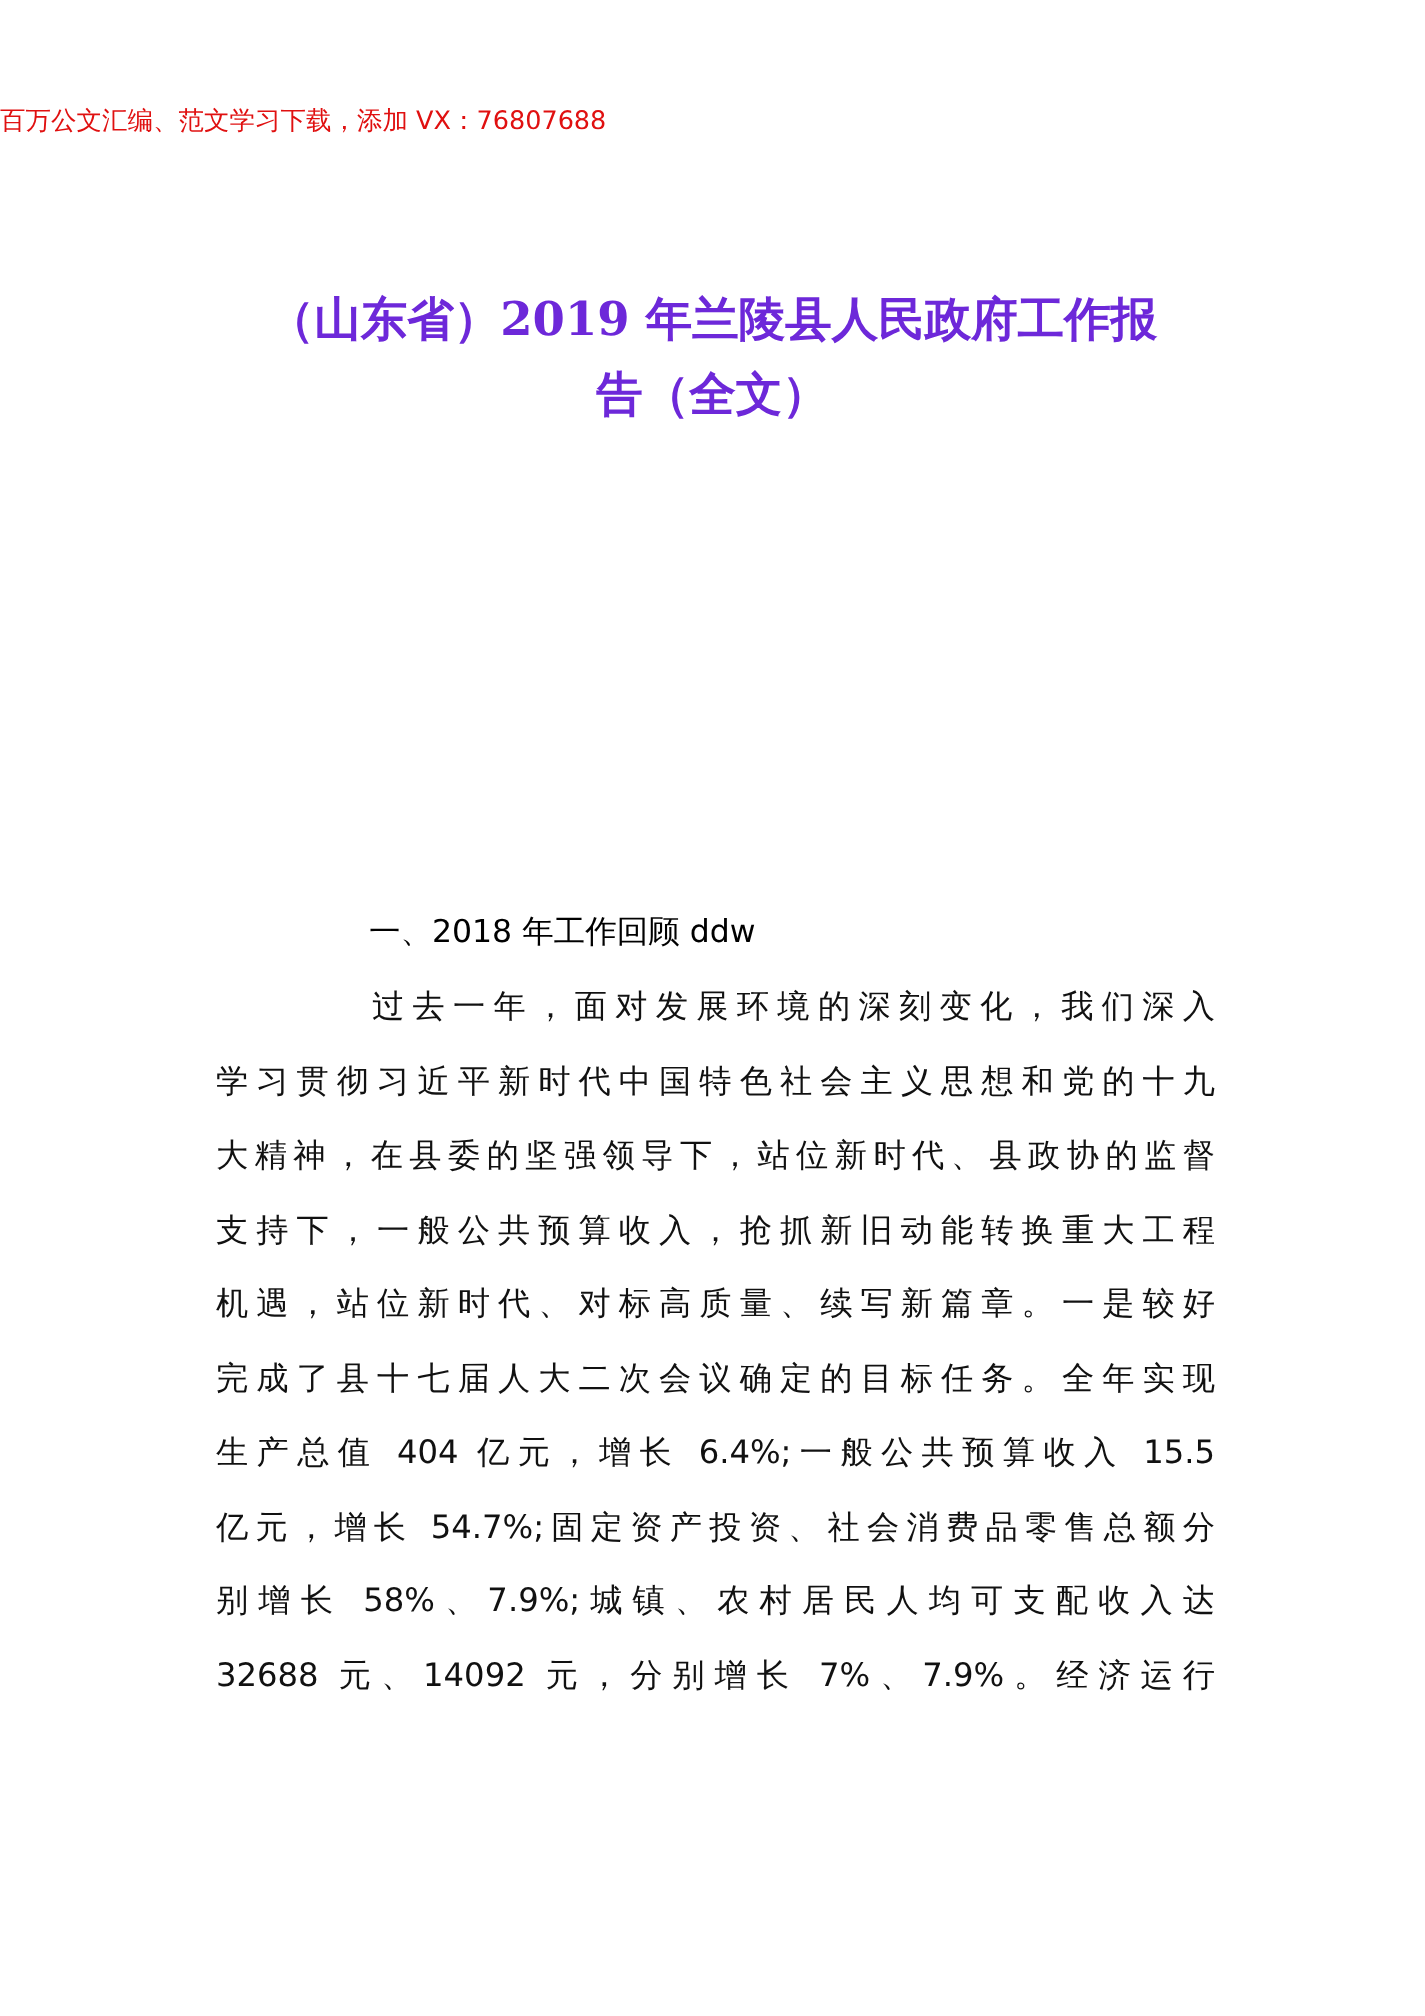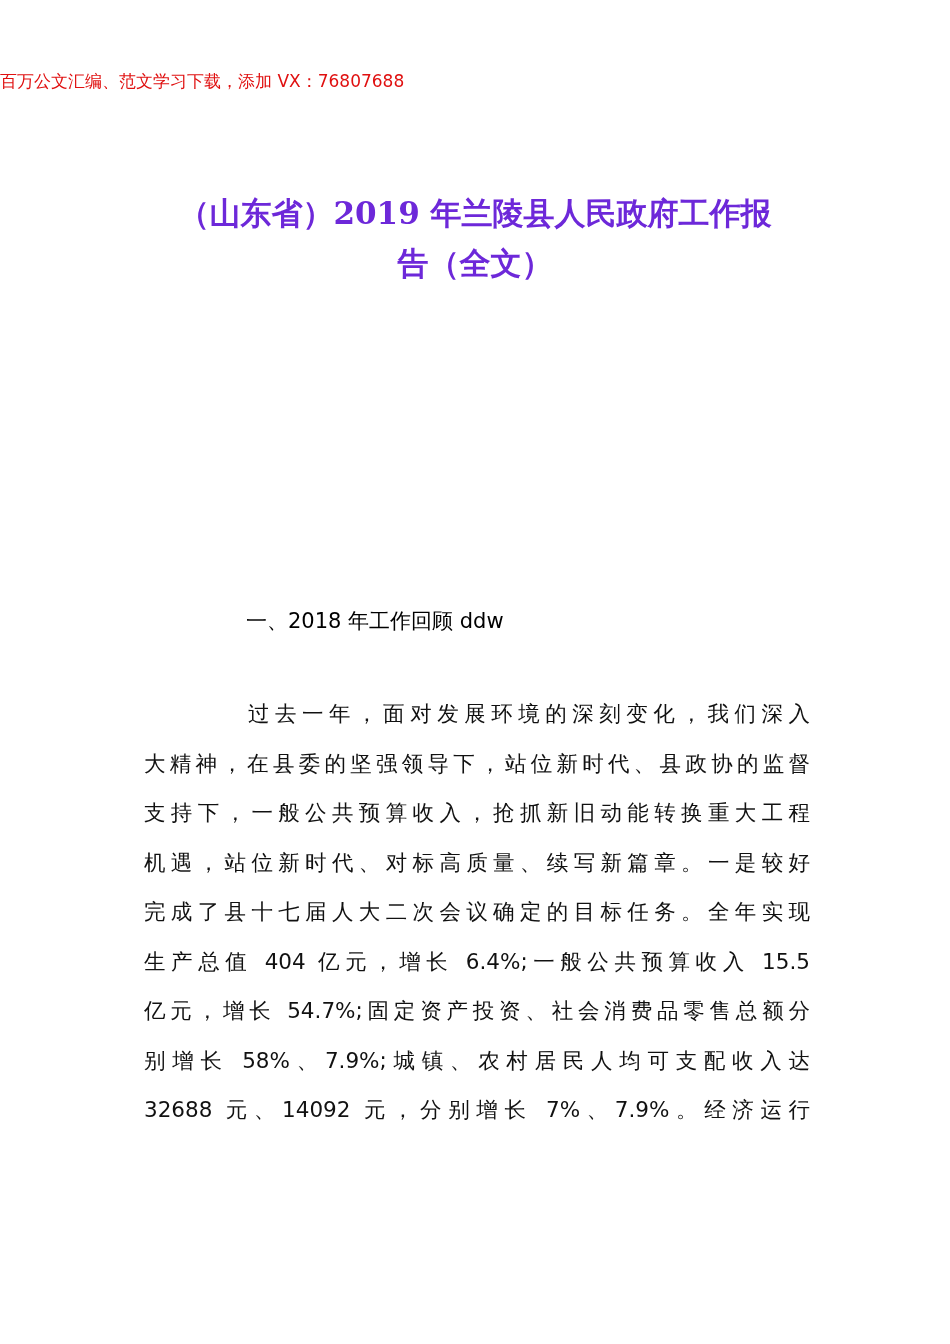--- a/index.html
+++ b/index.html
@@ -60,37 +60,37 @@
     .body-text .line {
       display: block;
       height: 49.5px;
       line-height: 40px;
       white-space: nowrap;
       text-align: justify;
       text-align-last: justify;
     }
     .body-text .line.first {
       padding-left: 104px;
-      margin-top: 42px;
     }
   </style>
 </head>
 <body>
 
 <div class="header-note">百万公文汇编、范文学习下载，添加 VX：76807688</div>
 
 <div class="title">
   <span class="line">（山东省）2019 年兰陵县人民政府工作报</span>
   <span class="line">告（全文）</span>
 </div>
 
 <div class="section-heading">一、2018 年工作回顾 ddw</div>
 
 <div class="body-text">
   <span class="line first">过去一年，面对发展环境的深刻变化，我们深入</span>
+  <span class="line">学习贯彻习近平新时代中国特色社会主义思想和党的十九</span>
   <span class="line">大精神，在县委的坚强领导下，站位新时代、县政协的监督</span>
   <span class="line">支持下，一般公共预算收入，抢抓新旧动能转换重大工程</span>
   <span class="line">机遇，站位新时代、对标高质量、续写新篇章。一是较好</span>
   <span class="line">完成了县十七届人大二次会议确定的目标任务。全年实现</span>
   <span class="line">生产总值 404 亿元，增长 6.4%;一般公共预算收入 15.5</span>
   <span class="line">亿元，增长 54.7%;固定资产投资、社会消费品零售总额分</span>
   <span class="line">别增长 58%、7.9%;城镇、农村居民人均可支配收入达</span>
   <span class="line">32688 元、14092 元，分别增长 7%、7.9%。经济运行</span>
 </div>
 

